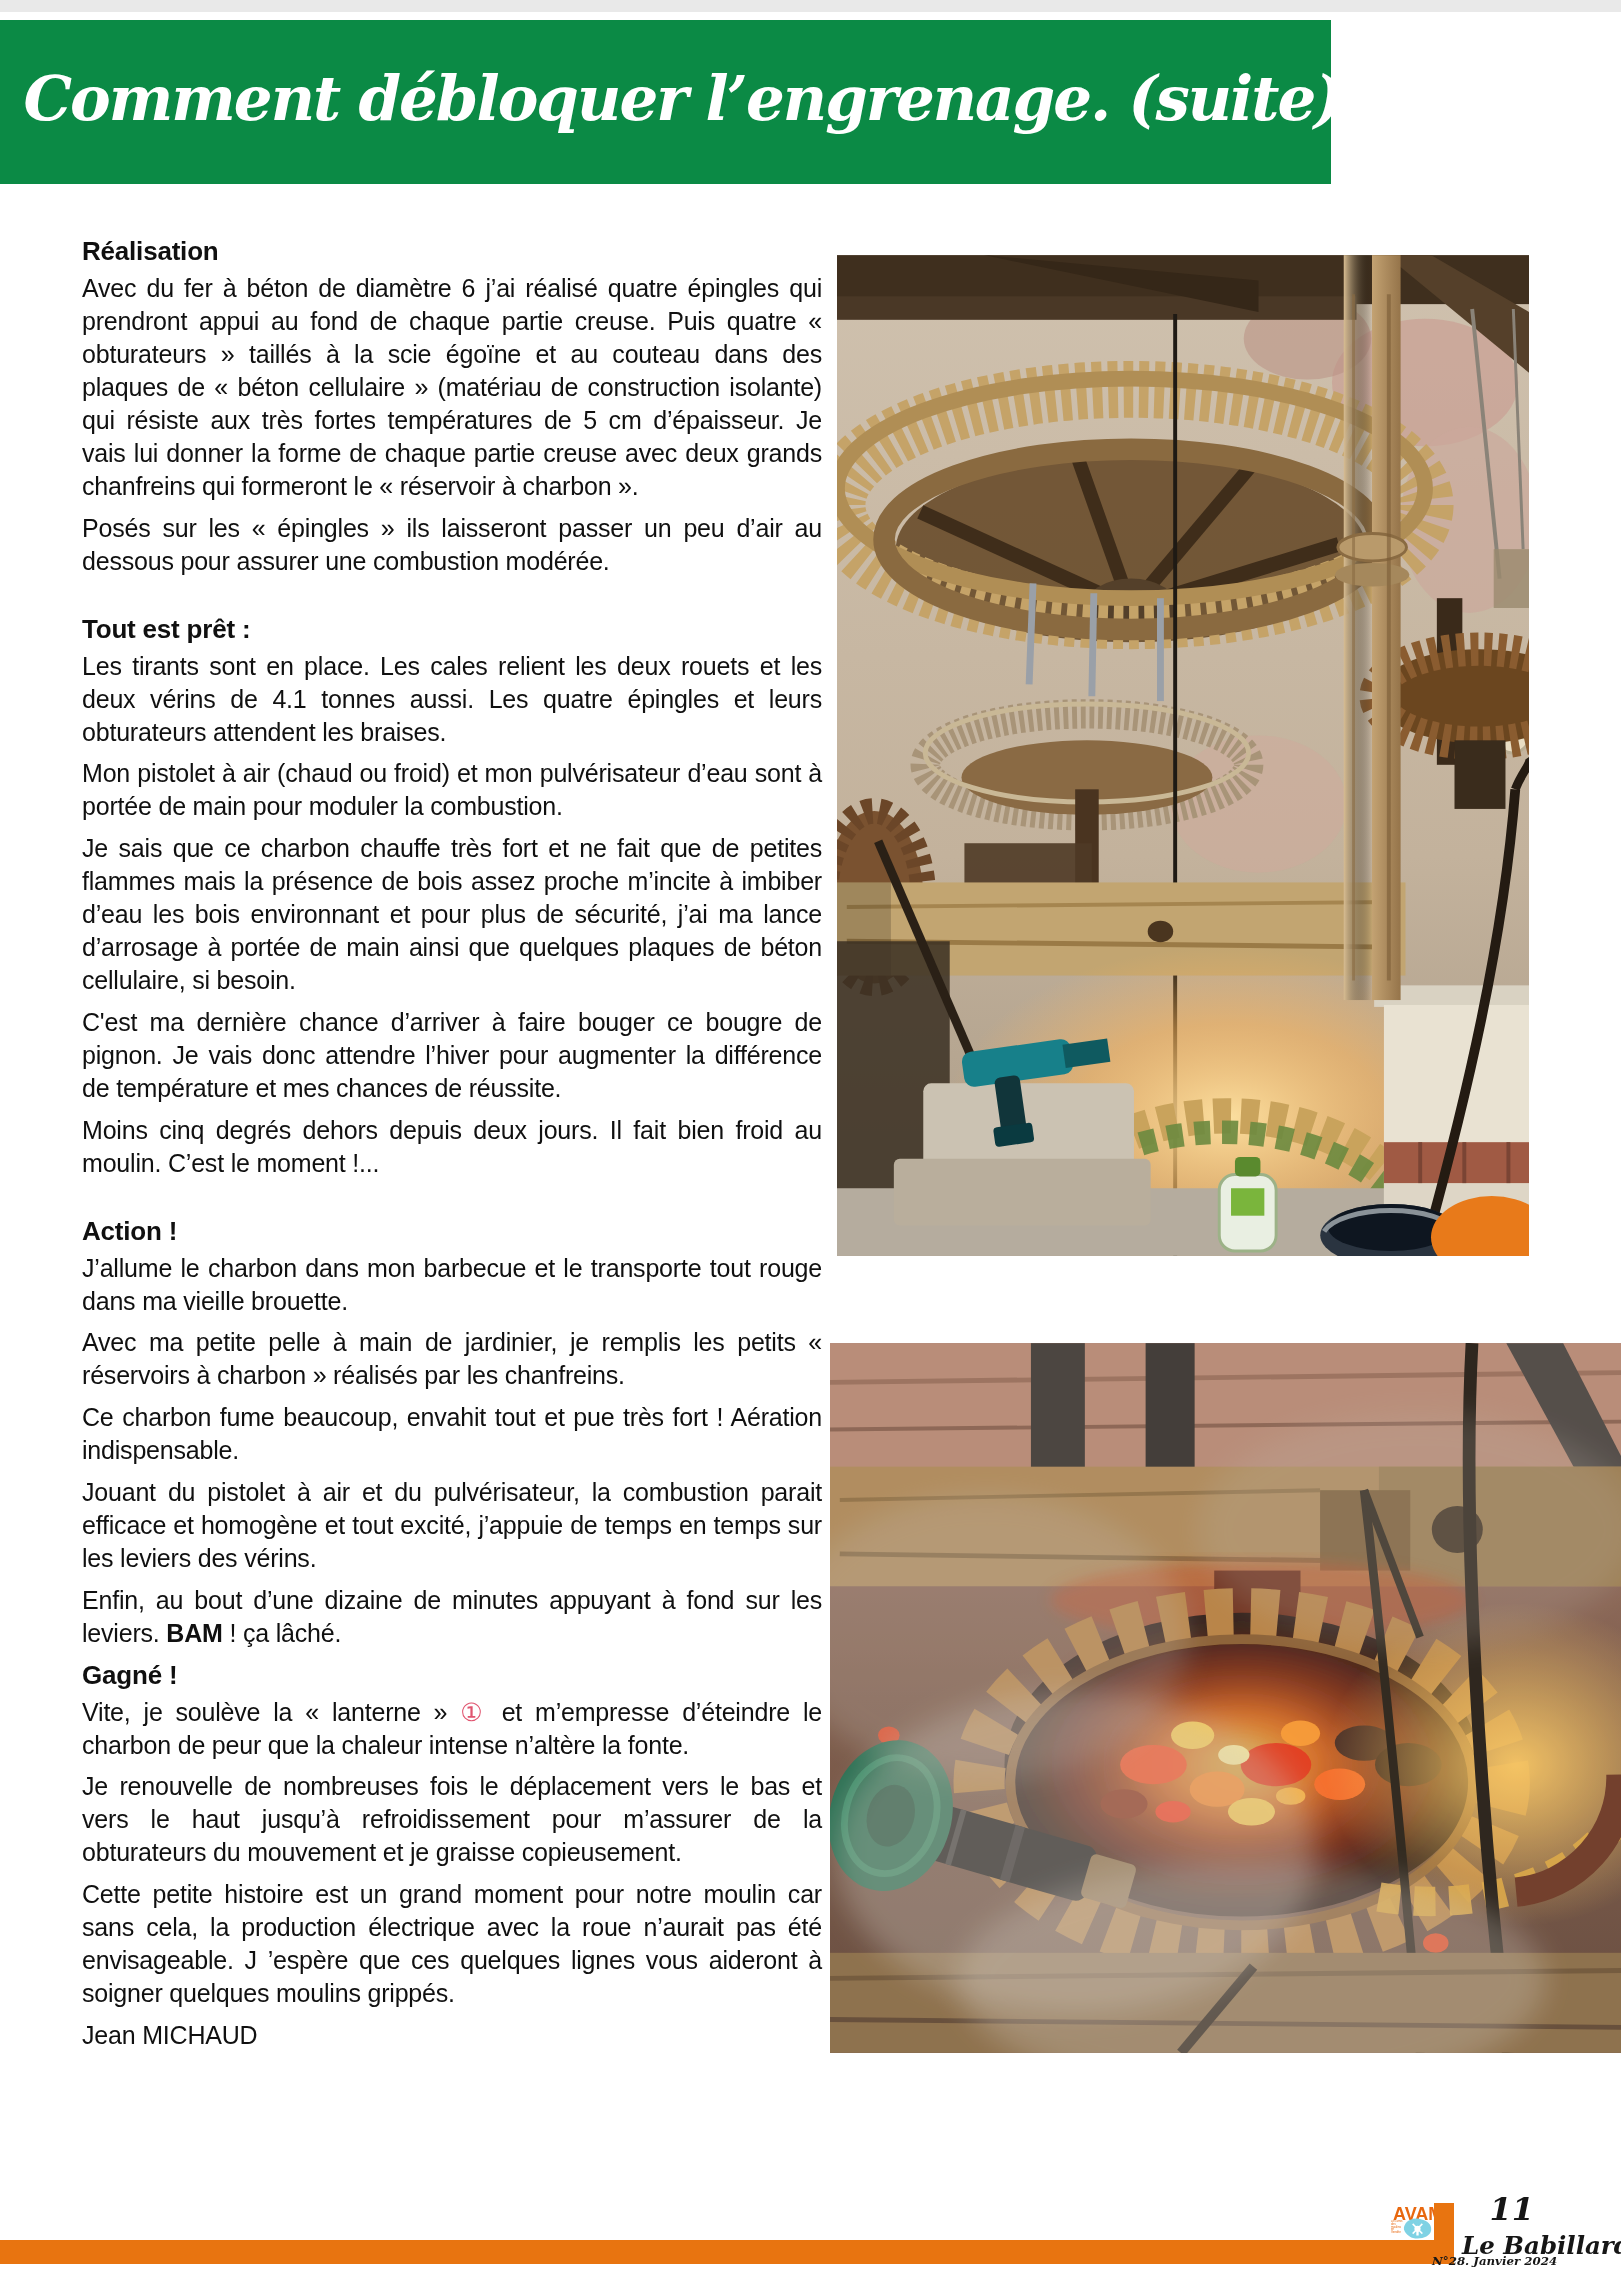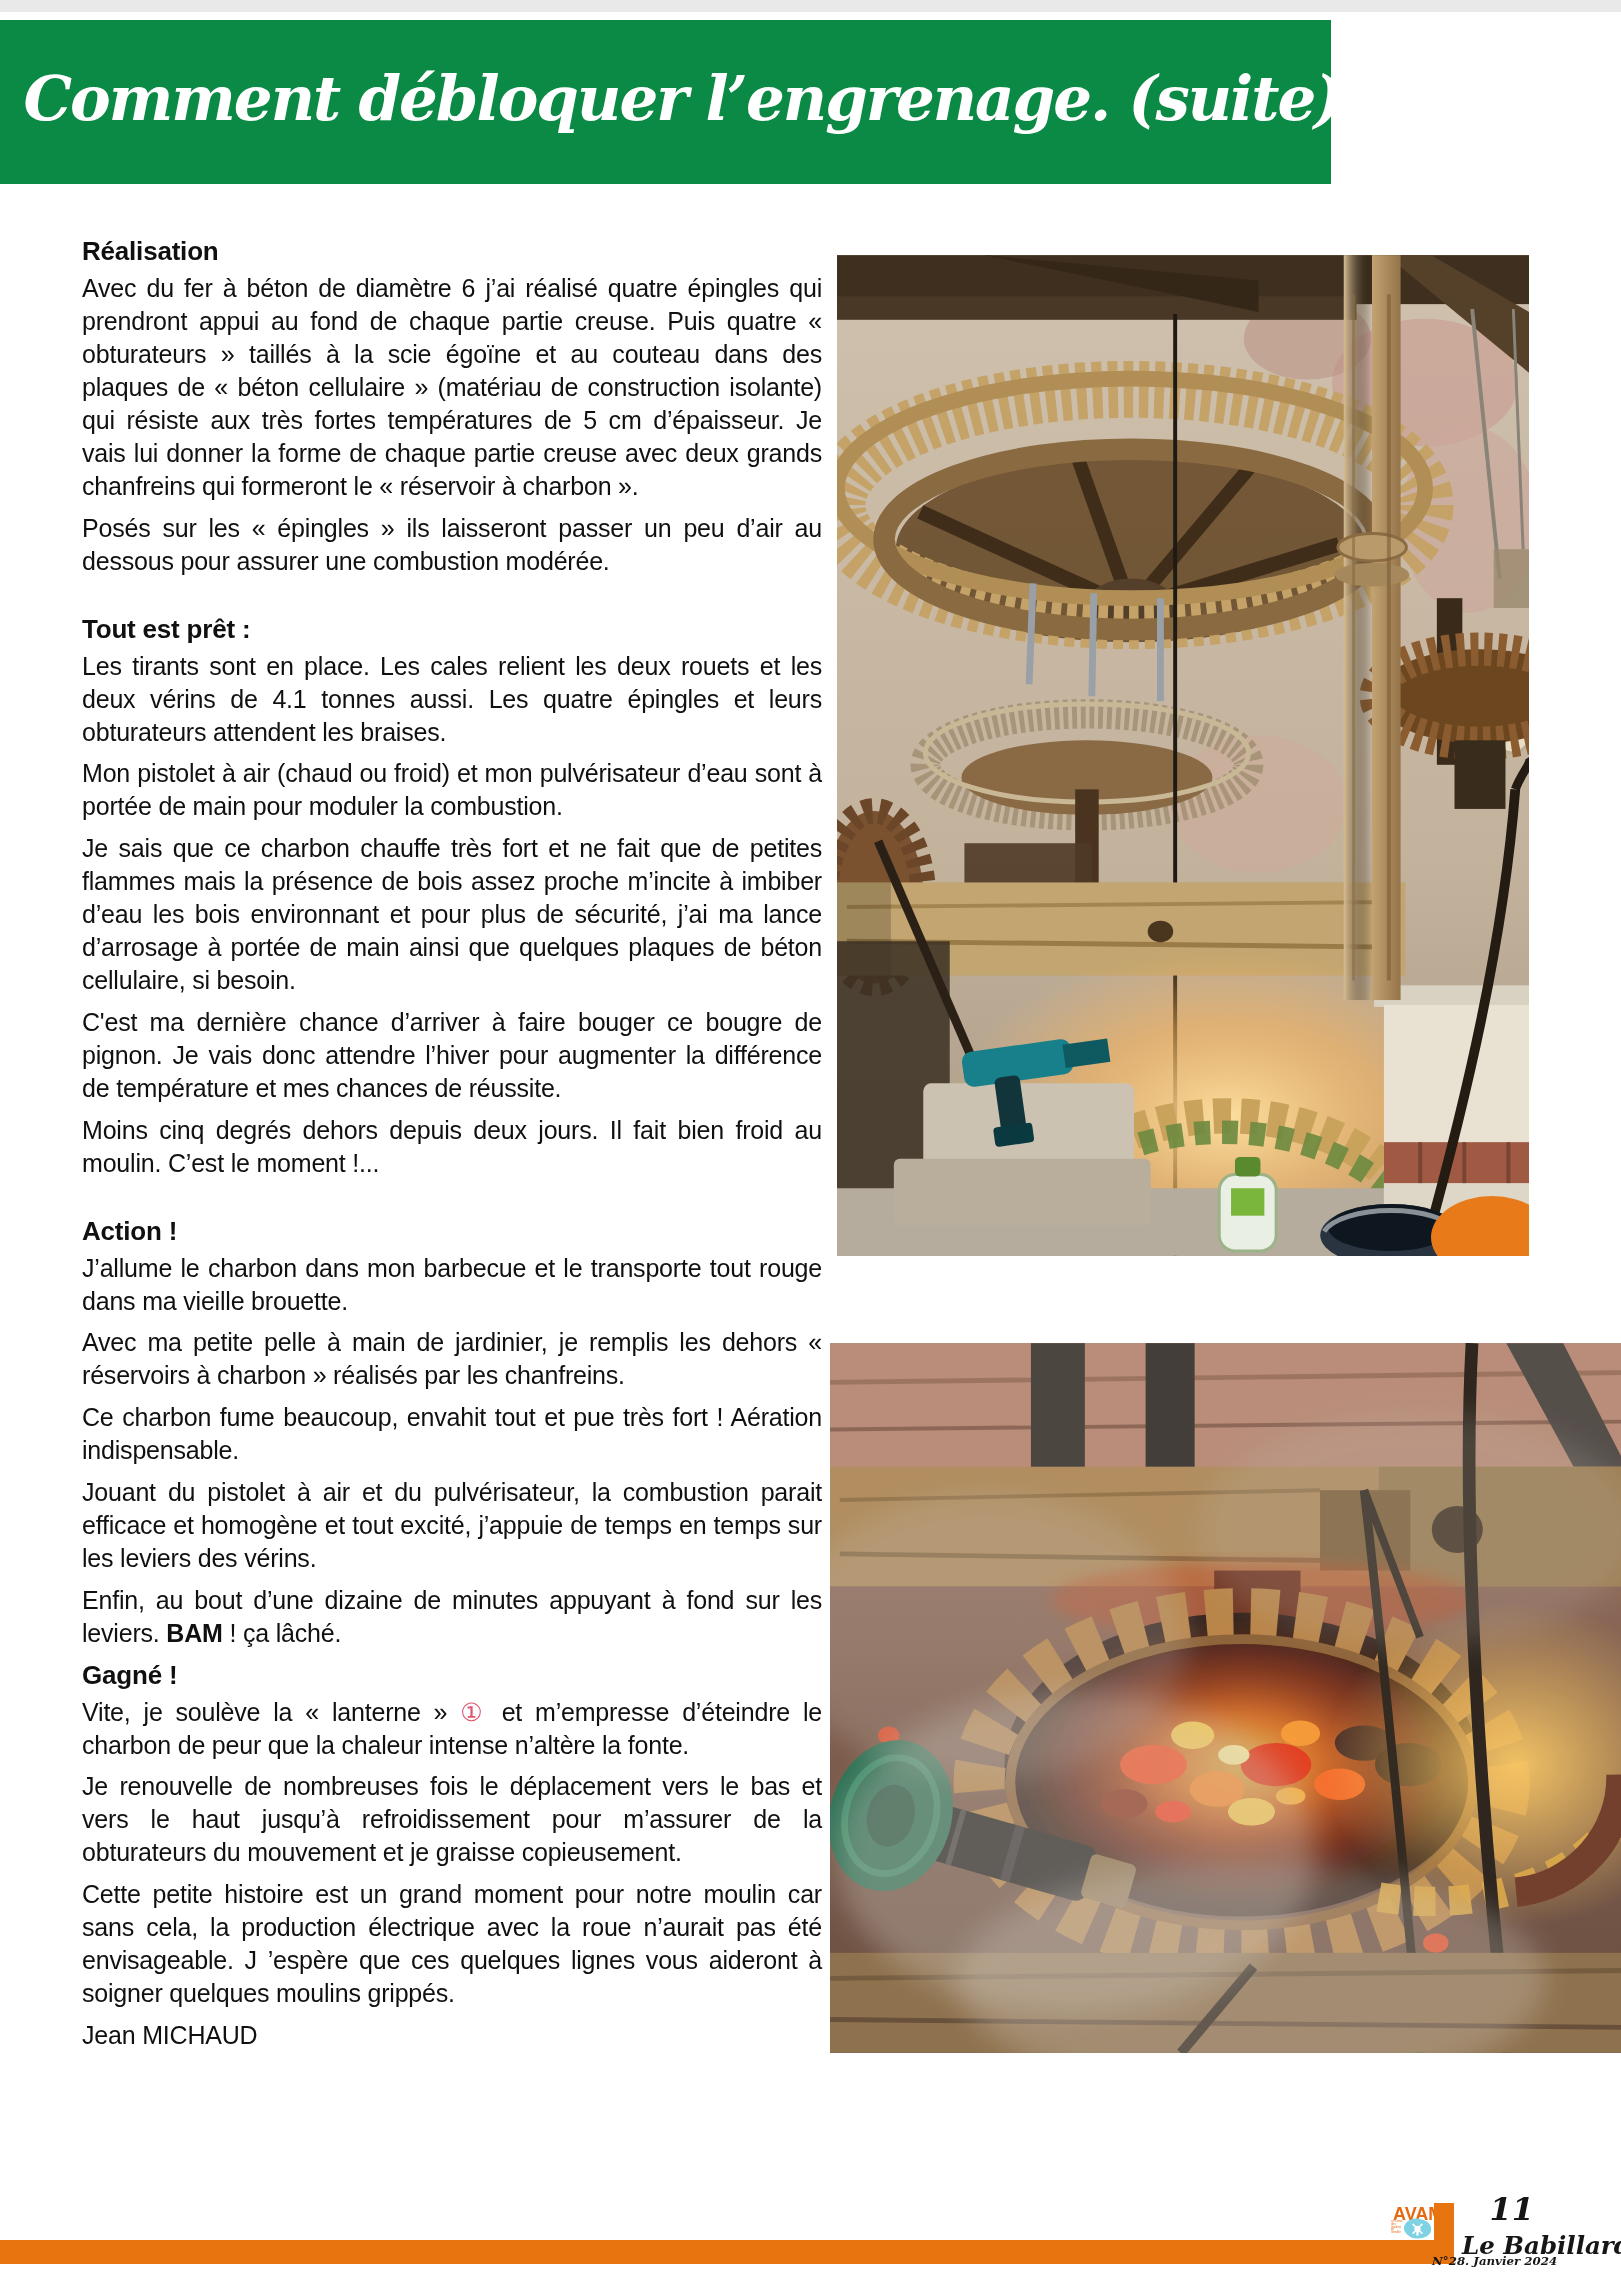--- a/index.html
+++ b/index.html
@@ -66,21 +66,21 @@
       <p>Les tirants sont en place. Les cales relient les deux rouets et les deux vérins de 4.1 tonnes aussi. Les quatre épingles et leurs obturateurs attendent les braises.</p>
       <p>Mon pistolet à air (chaud ou froid) et mon pulvérisateur d’eau sont à portée de main pour moduler la combustion.</p>
       <p>Je sais que ce charbon chauffe très fort et ne fait que de petites flammes mais la présence de bois assez proche m’incite à imbiber d’eau les bois environnant et pour plus de sécurité, j’ai ma lance d’arrosage à portée de main ainsi que quelques plaques de béton cellulaire, si besoin.</p>
       <p>C'est ma dernière chance d’arriver à faire bouger ce bougre de pignon. Je vais donc attendre l’hiver pour augmenter la différence de température et mes chances de réussite.</p>
       <p>Moins cinq degrés dehors depuis deux jours. Il fait bien froid au moulin. C’est le moment !...</p>
     </div>
 
     <div class="sec gap-top">
       <h2>Action !</h2>
       <p>J’allume le charbon dans mon barbecue et le transporte tout rouge dans ma vieille brouette.</p>
-      <p>Avec ma petite pelle à main de jardinier,  je remplis les dehors « réservoirs à charbon » réalisés par les chanfreins.</p>
+      <p>Avec ma petite pelle à main de jardinier,  je remplis les petits « réservoirs à charbon » réalisés par les chanfreins.</p>
       <p>Ce charbon fume beaucoup, envahit tout et pue très fort ! Aération indispensable.</p>
       <p>Jouant du pistolet à air et du pulvérisateur, la combustion parait efficace et homogène et tout excité, j’appuie de temps en temps sur les leviers des vérins.</p>
       <p><span>Enfin, au bout d’une dizaine de minutes appuyant à fond sur les leviers. </span><b>BAM</b><span> ! ça lâché.</span></p>
     </div>
 
     <div class="sec">
       <h2>Gagné !</h2>
       <p><span>Vite,  je soulève la « lanterne » </span><span class="marker">①</span><span> et m’empresse d’éteindre le charbon de peur que la chaleur intense n’altère la fonte.</span></p>
       <p>Je renouvelle de nombreuses fois le déplacement vers le bas et vers le haut jusqu’à refroidissement pour m’assurer de la obturateurs du mouvement et je graisse copieusement.</p>
       <p>Cette petite histoire est un grand moment pour notre moulin car sans cela, la production électrique avec la roue n’aurait pas été envisageable. J ’espère que ces quelques lignes vous aideront à soigner quelques moulins grippés.</p>

